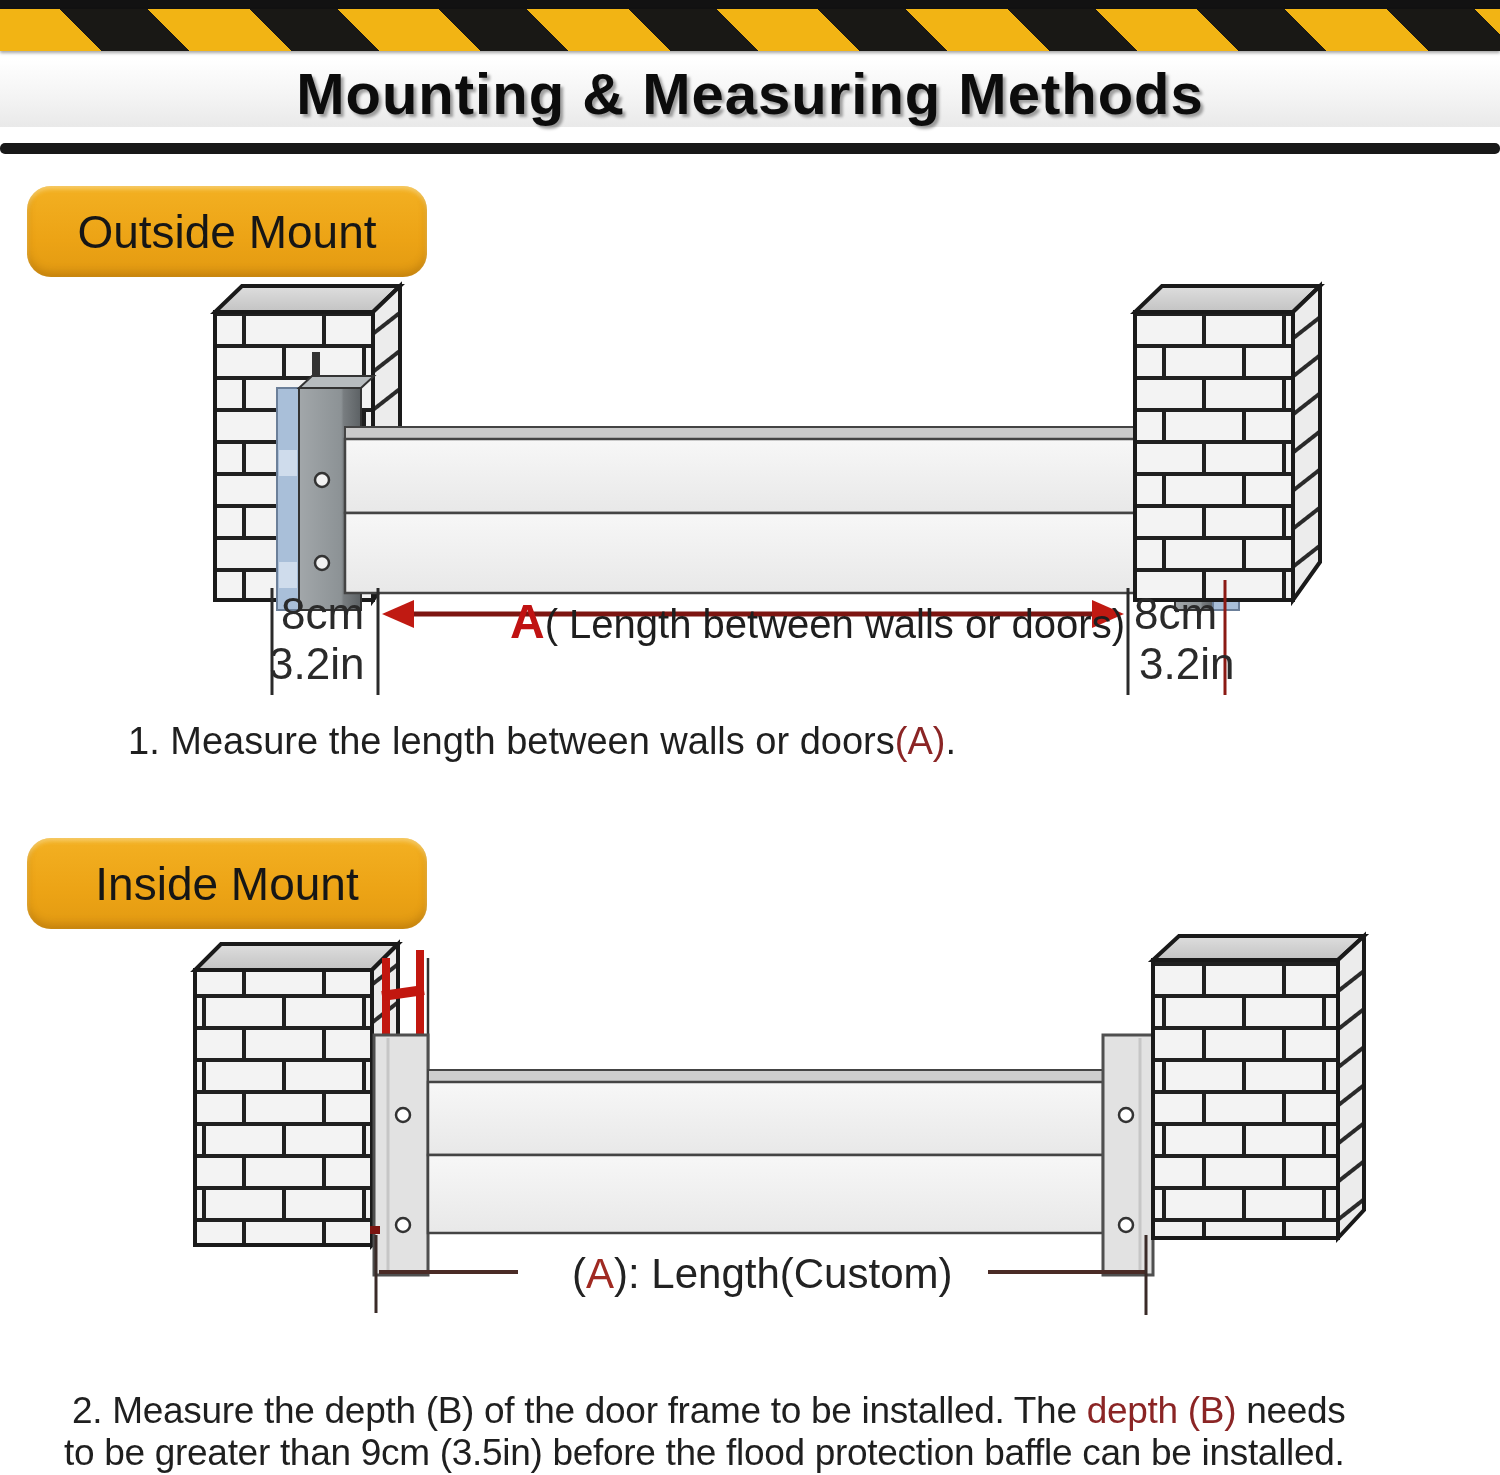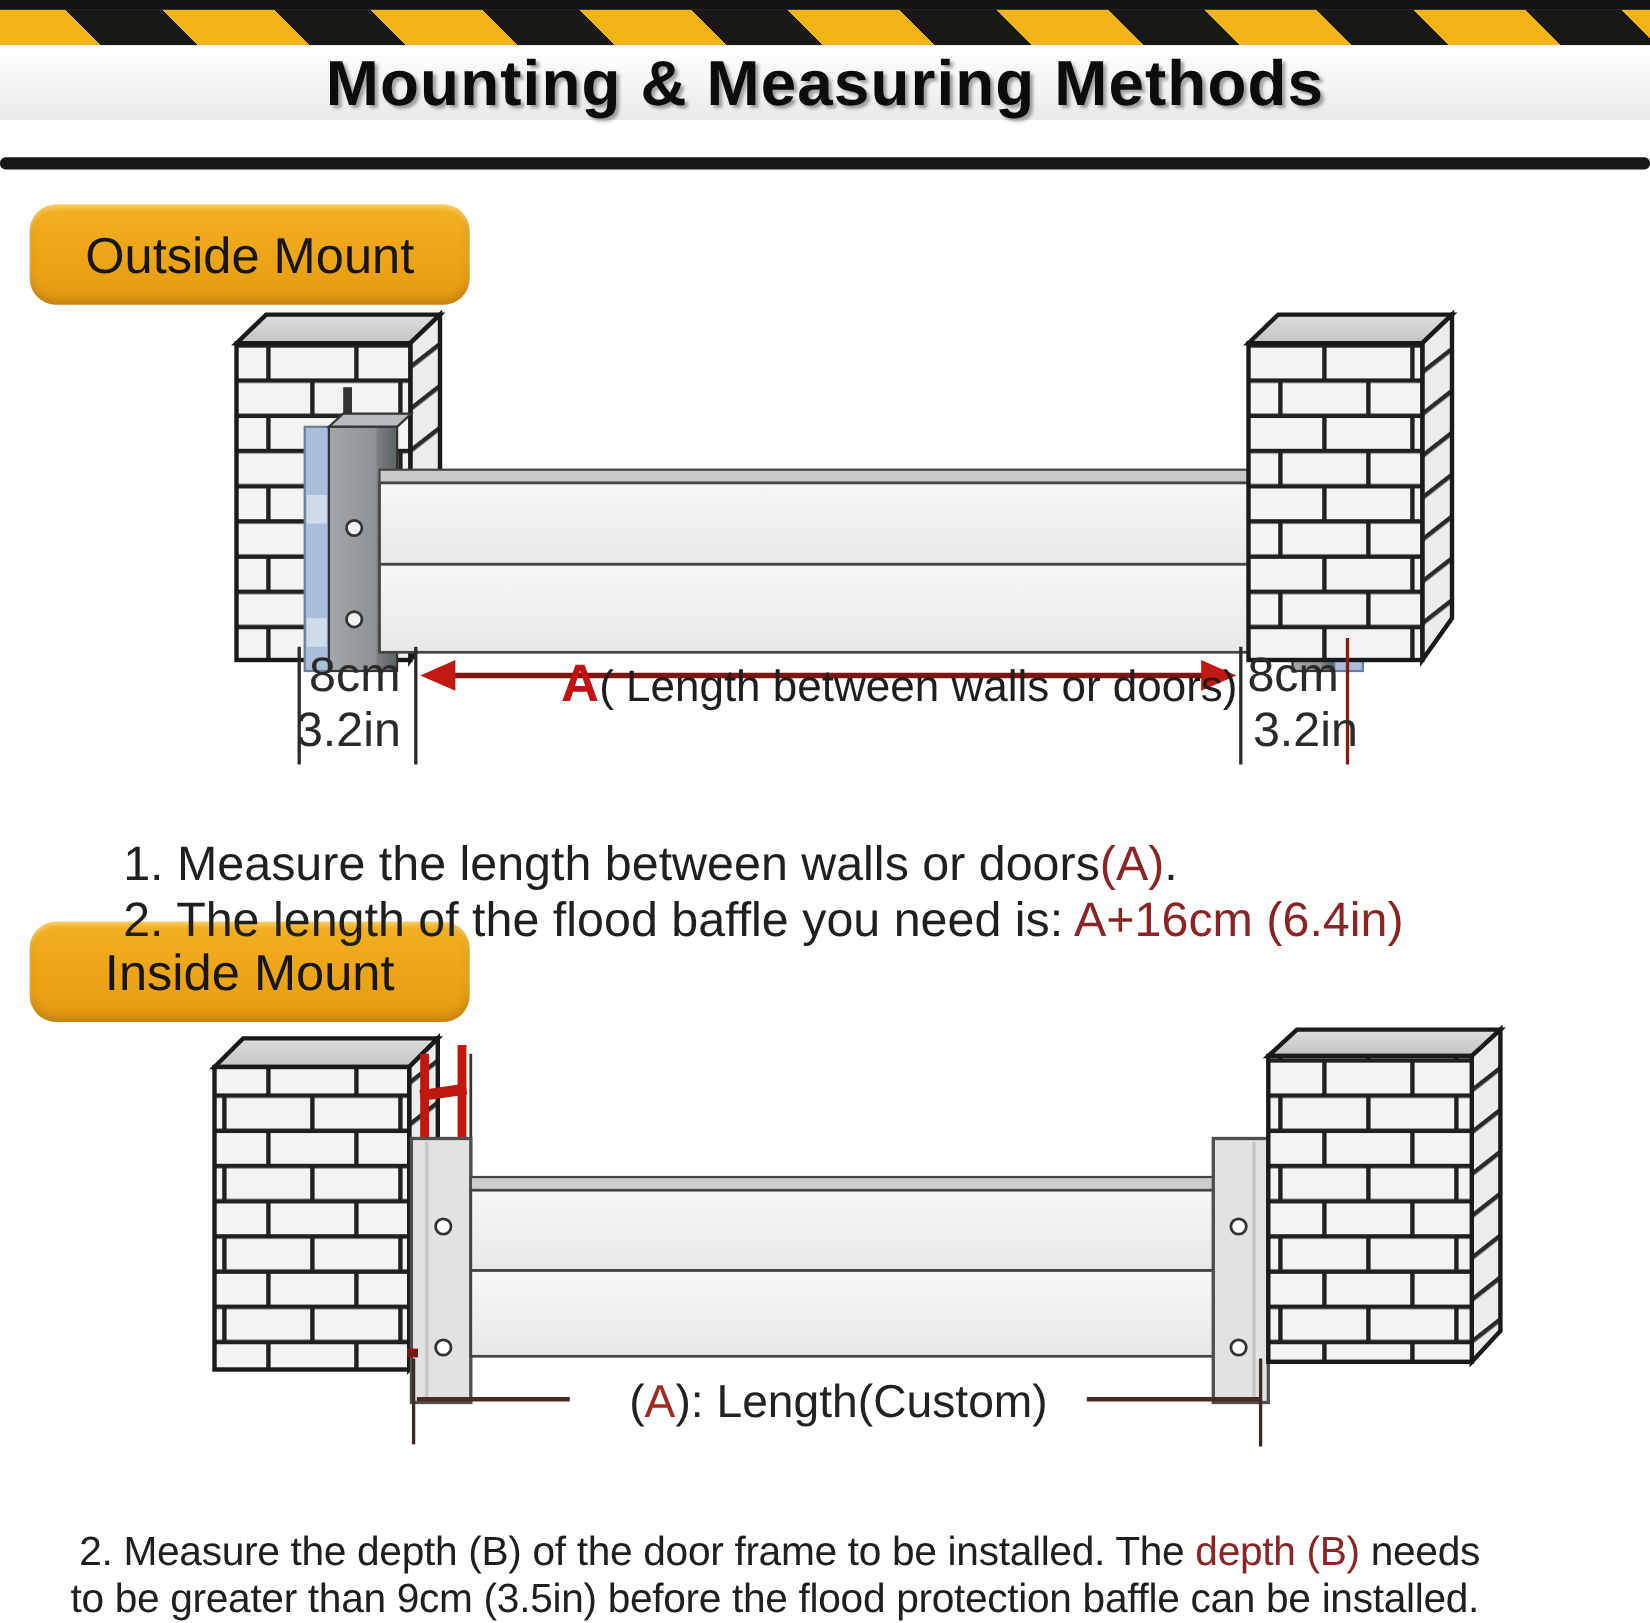--- a/index.html
+++ b/index.html
@@ -8,21 +8,21 @@
     font-family:"Liberation Sans",sans-serif;overflow:hidden;
   }
   
   .top-black-bar{position:absolute;top:0;left:0;width:100%;height:9px;background:#121212;}
   .hazard{
     position:absolute;top:9px;left:0;width:100%;height:42px;
     background:repeating-linear-gradient(45deg,#f2b414 0 72px,#191815 72px 134px);
     box-shadow:0 2px 3px rgba(0,0,0,.35);
   }
   .title-band{
-    position:absolute;top:41px;left:0;width:100%;height:68px;
+    position:absolute;top:59px;left:0;width:100%;height:68px;
     background:linear-gradient(180deg,#ffffff 0%,#f4f4f4 55%,#e9e9e9 100%);
     display:flex;align-items:center;justify-content:center;text-align:center;
   }
   .page-title{
     font-size:58px;font-weight:bold;color:#0c0c0c;letter-spacing:1px;
     text-shadow:3px 3px 3px rgba(0,0,0,.35);
   }
   .divider-bar{position:absolute;top:143px;left:0;width:100%;height:11px;background:#181818;border-radius:5px;}
 
   
@@ -50,21 +50,21 @@
   .lbl-span{left:510px;top:597px;font-size:40px;color:#1e1e1e;}
   .lbl-span .red-a{font-size:48px;font-weight:bold;color:#c01212;}
   .lbl-depth{left:432px;top:956px;font-size:44px;color:#402724;}
   .lbl-depth .gt{font-size:50px;color:#2b2326;}
   .lbl-depth .val{font-size:46px;color:#8c1f16;}
   .lbl-length{left:572px;top:1252px;font-size:42px;color:#222;}
   .lbl-length .red-a{color:#a02a22;}
 
   
   .steps{position:absolute;color:#1f1f1f;}
-  .steps-outside{left:112px;top:716px;font-size:44px;line-height:51px;margin-top:44px;}
+  .steps-outside{left:128px;top:716px;font-size:38px;line-height:51px;}
   .steps-outside .hl{color:#8b2525;}
   .step-in-1{left:94px;top:1338px;font-size:38px;}
   .step-in-2a{left:72px;top:1390px;font-size:37px;letter-spacing:-0.3px;}
   .step-in-2b{left:64px;top:1432px;font-size:37px;letter-spacing:-0.3px;}
   .steps .hl, .step-in-2a .hl{color:#8b2525;}
 </style>
 </head>
 <body>
 
 <div class="page">
@@ -169,21 +169,20 @@
   <div class="lbl lbl-cm-left">8cm</div>
   <div class="lbl lbl-in-left">3.2in</div>
   <div class="lbl lbl-cm-right">8cm</div>
   <div class="lbl lbl-in-right">3.2in</div>
   <div class="lbl lbl-span">
     <span class="red-a">A</span><span>( Length between walls or doors)</span>
   </div>
 
   <div class="steps steps-outside">
     <div><span>1. Measure the length between walls or doors</span><span class="hl">(A)</span><span>.</span></div>
-    <div><span>2. The length of the flood baffle you need is: </span><span class="hl">A+16cm (6.4in)</span></div>
   </div>
 
   <svg id="inside-svg" class="diagram" width="1500" height="420" viewBox="0 0 1500 420">
 
     <g>
       <polygon points="195,40 372,40 398,14 221,14" fill="url(#capGrad)" stroke="#1a1a1a" stroke-width="4"></polygon>
       <polygon points="372,40 398,14 398,287 372,315" fill="url(#sideHatch)" stroke="#1a1a1a" stroke-width="4"></polygon>
       <rect x="195" y="40" width="177" height="275" fill="url(#brickFront)" stroke="#1a1a1a" stroke-width="4"></rect>
     </g>
 

